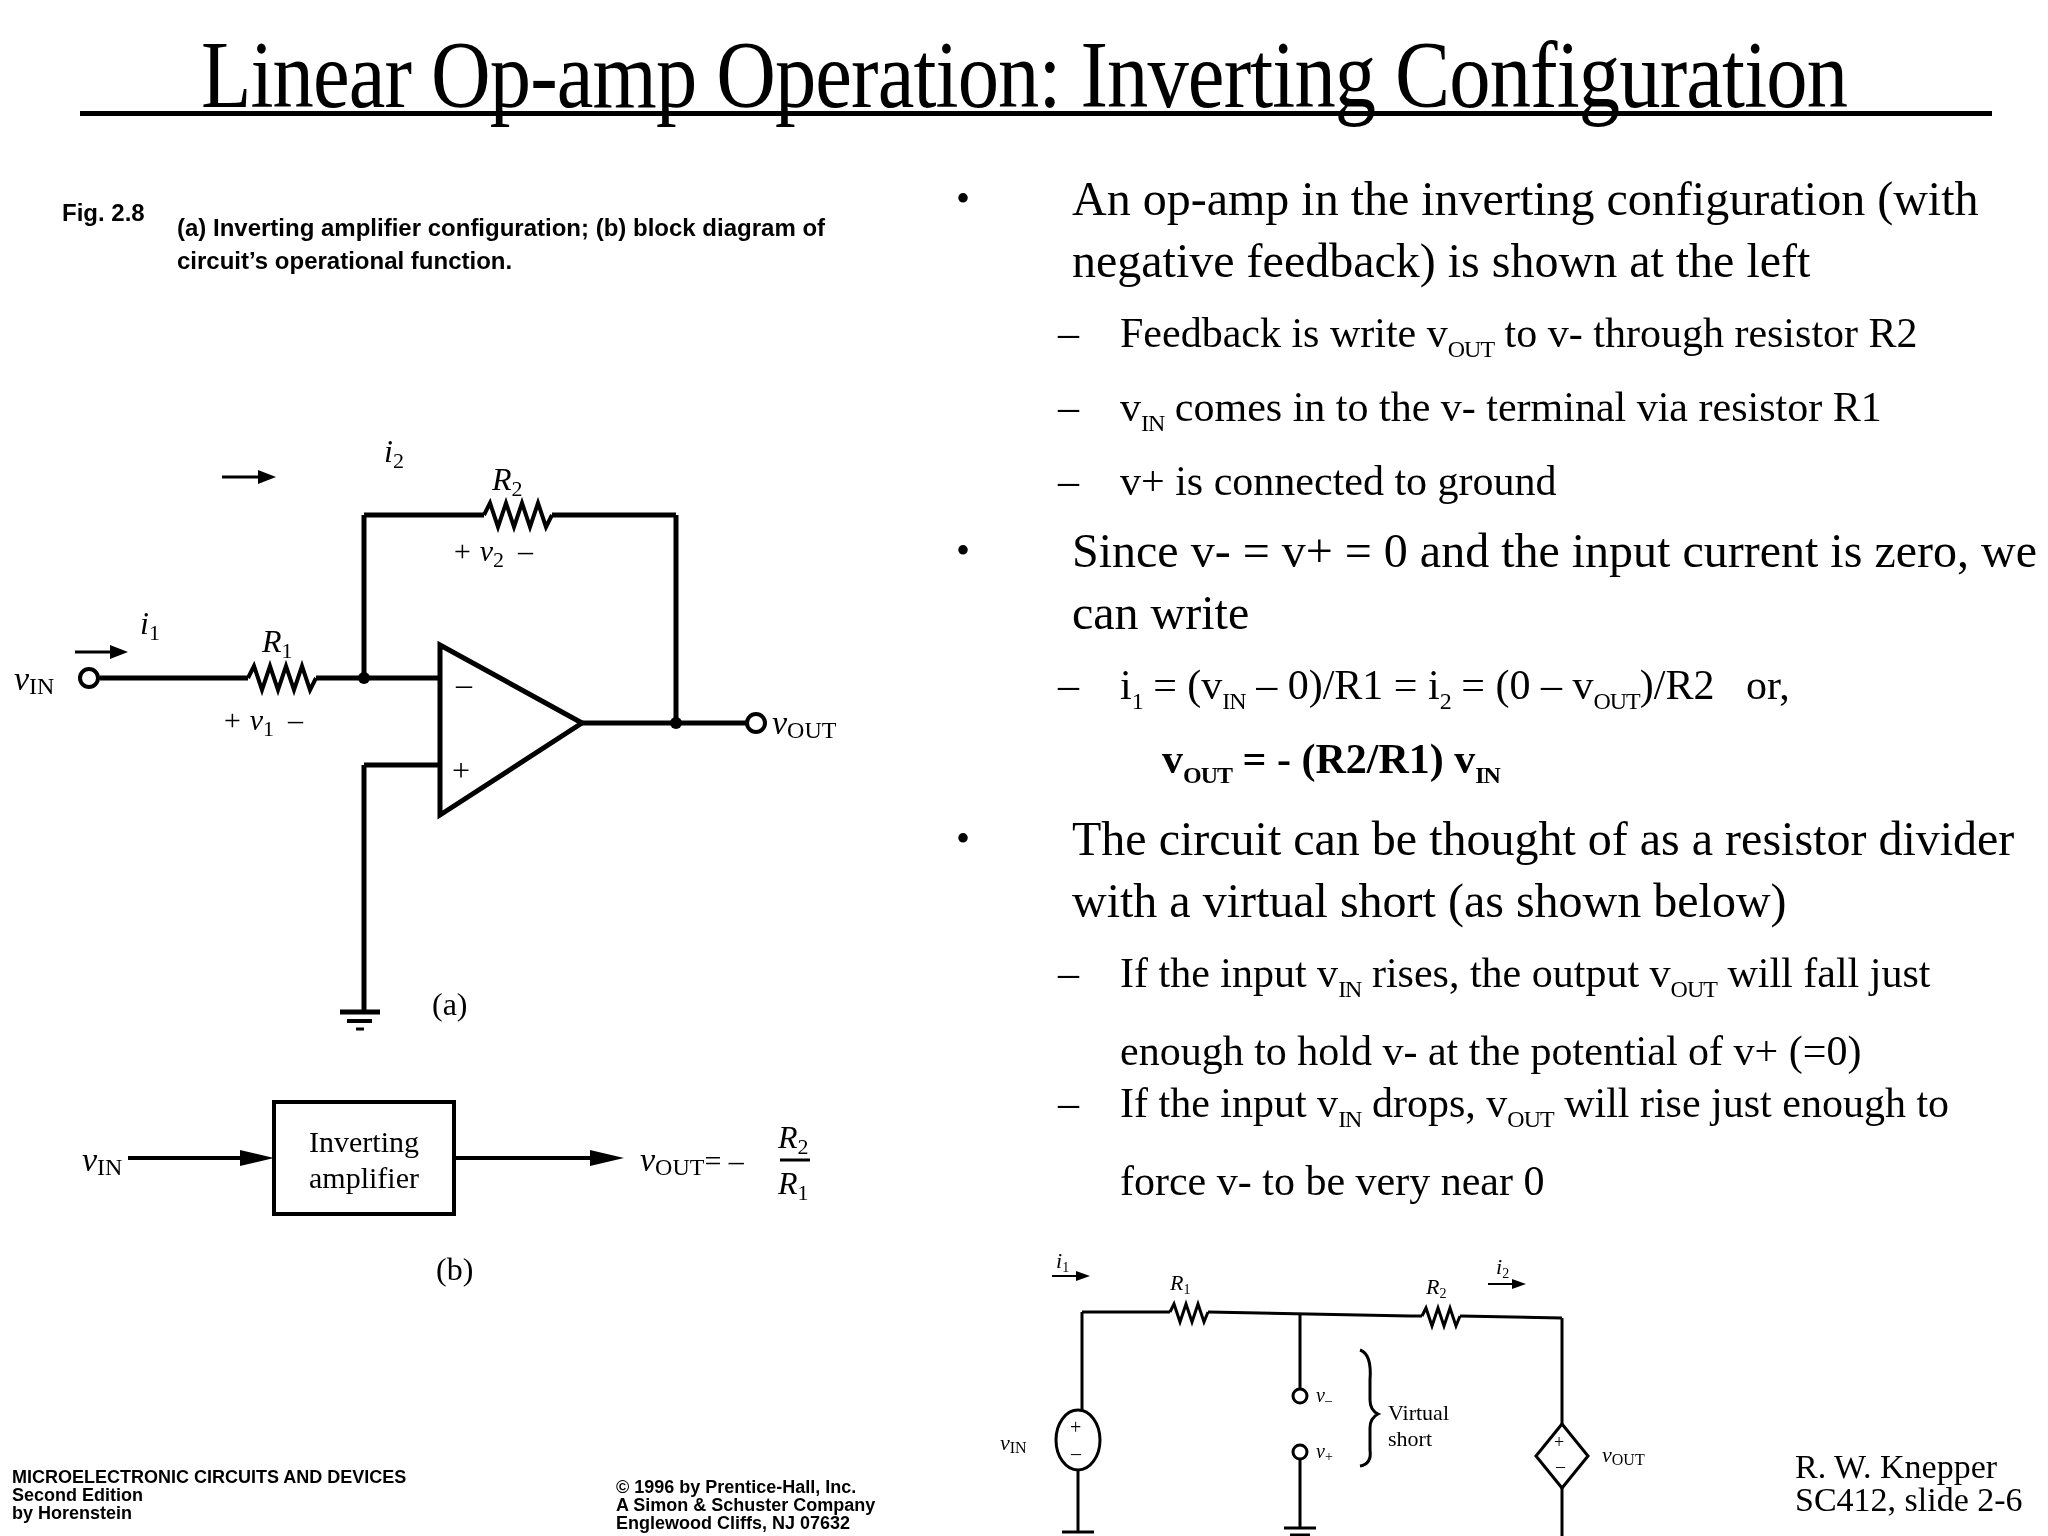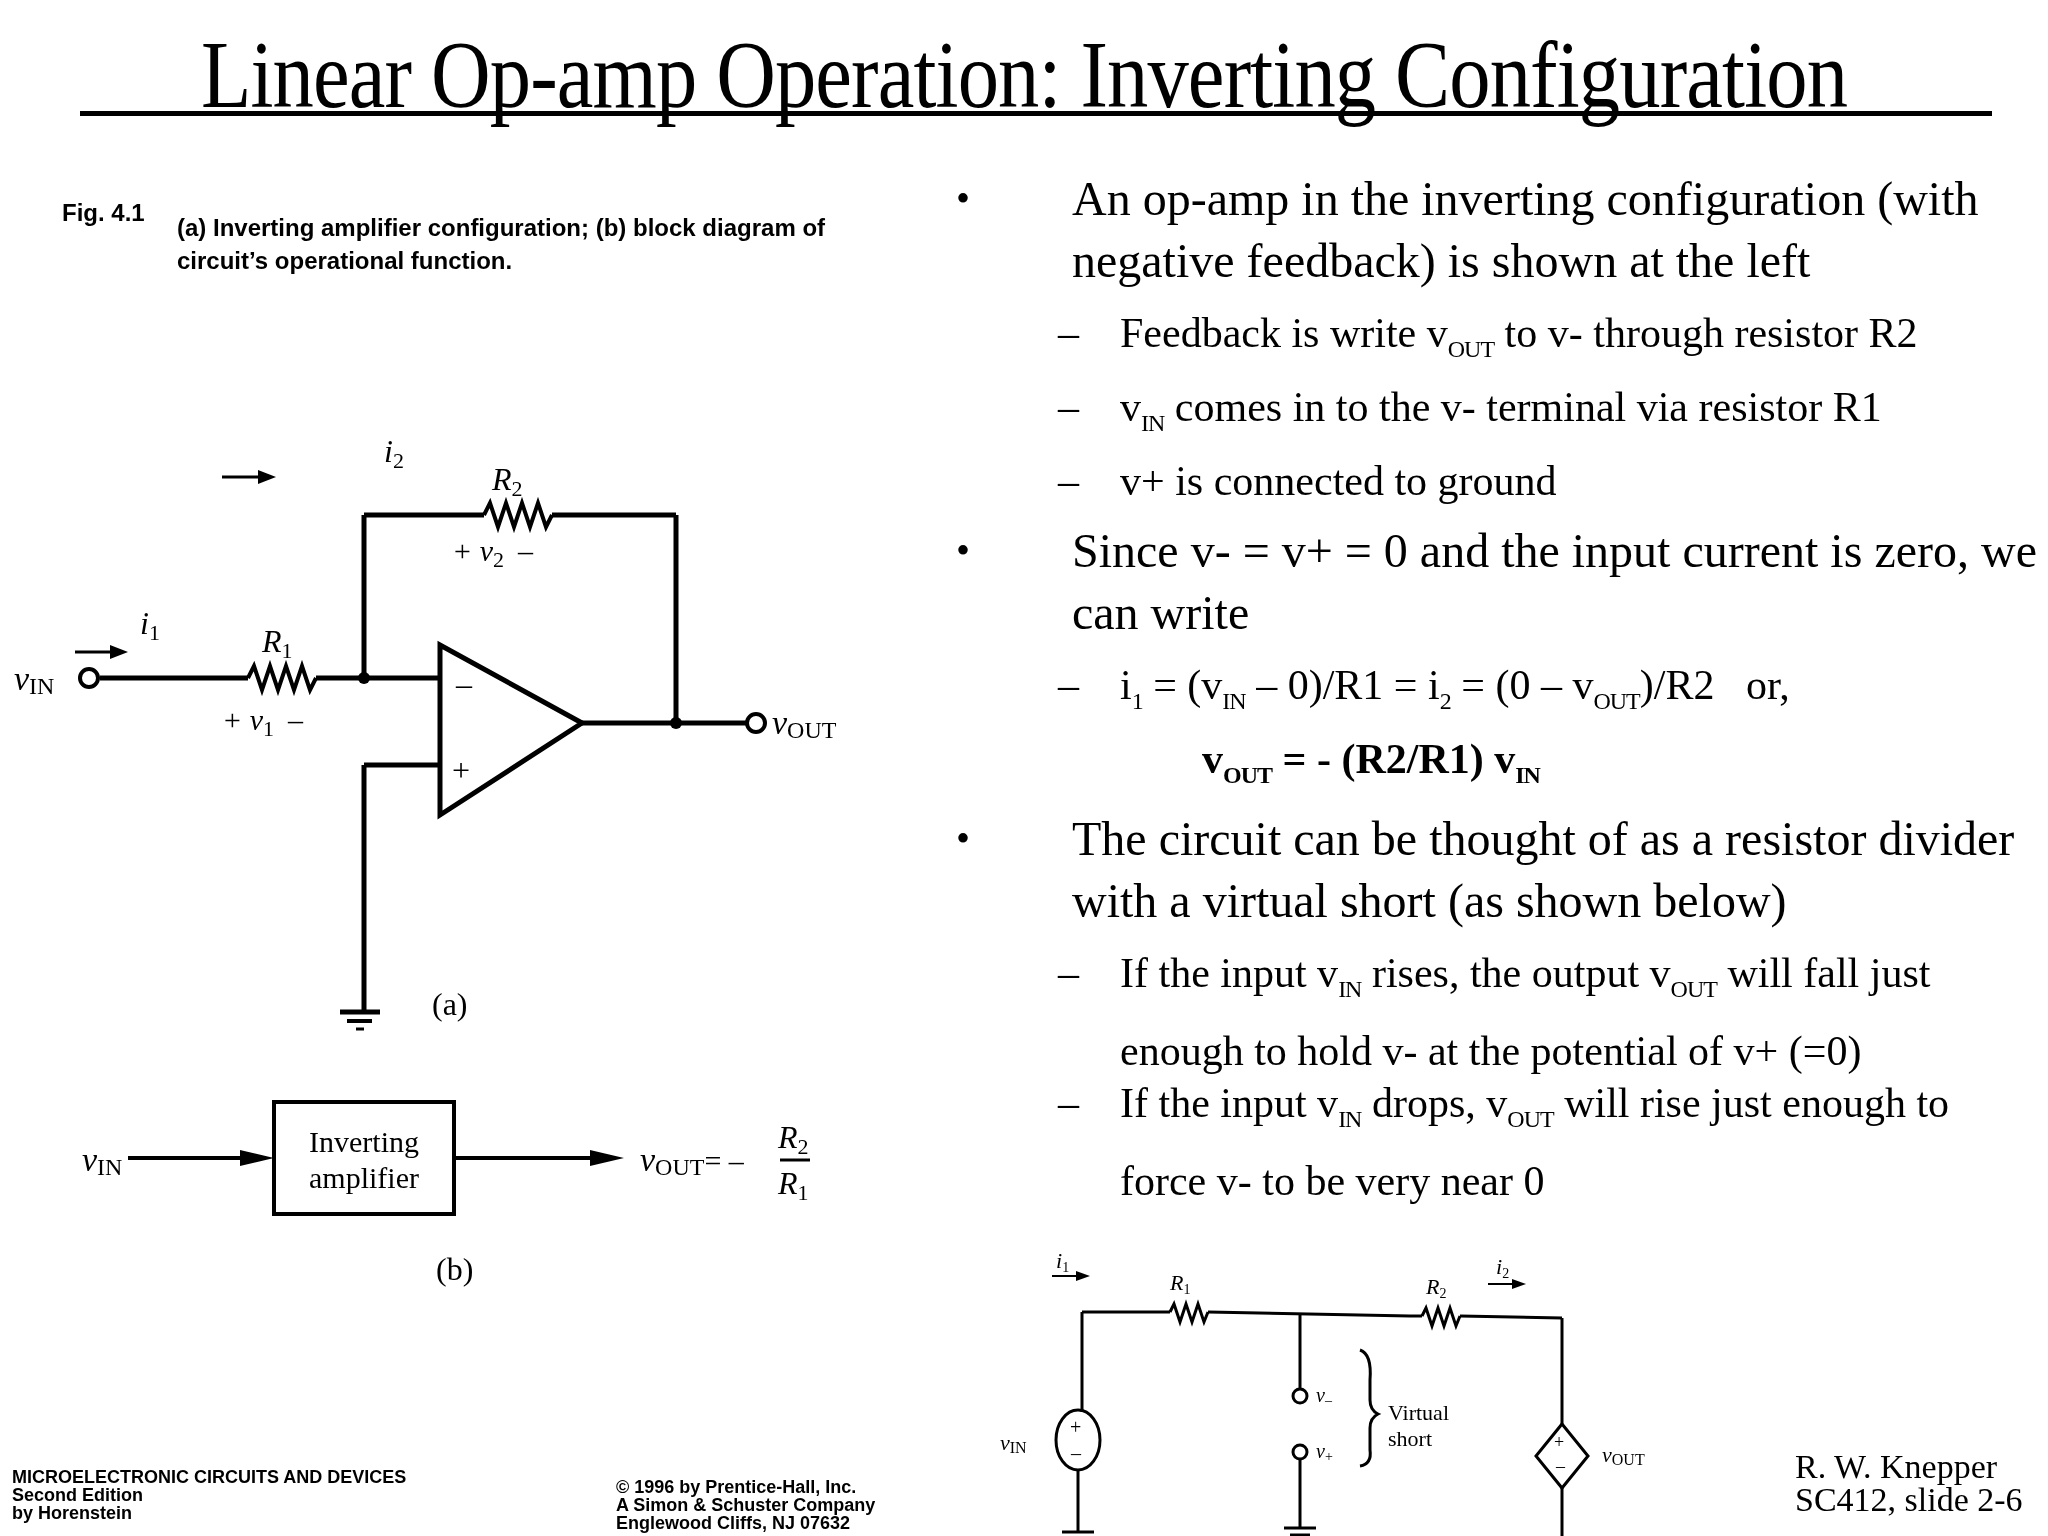--- a/index.html
+++ b/index.html
@@ -12,33 +12,33 @@
   #fig-caption .txt { position:absolute; left:115px; top:15px; width:700px; }
   svg text { font-family:"Liberation Serif", serif; }
   .bullets { left:940px; top:168px; width:1108px; font-size:48px; line-height:62px; }
   .b1 { position:absolute; }
   .b1 .dot { position:absolute; left:16px; font-size:40px; }
   .b1 .t { position:absolute; left:90px; width:1010px;margin-left:42px; }
   .b2 { position:absolute; font-size:42px; line-height:62px; }
   .b2 .dash { position:absolute; left:118px; }
   .b2 .t { position:absolute; left:180px; width:900px; }
   sub.s { font-size:24px; vertical-align:-10px; letter-spacing:-1px; }
-  .bold { font-weight:bold;margin-left:40px; }
+  .bold { font-weight:bold; }
   #footer-left { left:12px; top:1468px; font-family:"Liberation Sans", sans-serif; font-size:18px; line-height:18px;font-weight:bold; }
   #footer-mid { left:616px; top:1478px; font-family:"Liberation Sans", sans-serif; font-size:18px; line-height:18px;font-weight:bold; }
   #footer-right { left:1795px; top:1450px; font-size:34px; line-height:33px; }
 </style>
 </head>
 <body>
 
 <div id="title" class="abs">Linear Op-amp Operation:  Inverting Configuration</div>
 <div id="title-rule" class="abs"></div>
 
 <div id="fig-caption" class="abs">
-  <span class="num">Fig. 4.1</span>
+  <span class="num">Fig. 2.8</span>
   <span class="txt">(a) Inverting amplifier configuration; (b) block diagram of circuit’s operational function.</span>
 </div>
 
 <svg class="abs" style="left:0;top:420px" width="900" height="620">
   <g stroke="#000" stroke-width="5" fill="none">
 
     <line x1="100" y1="258" x2="248" y2="258"></line>
 
     <polyline points="248,258 254,246 262,270 270,246 278,270 286,246 294,270 302,246 310,270 316,258" stroke-width="4"></polyline>
     <line x1="316" y1="258" x2="440" y2="258"></line>

